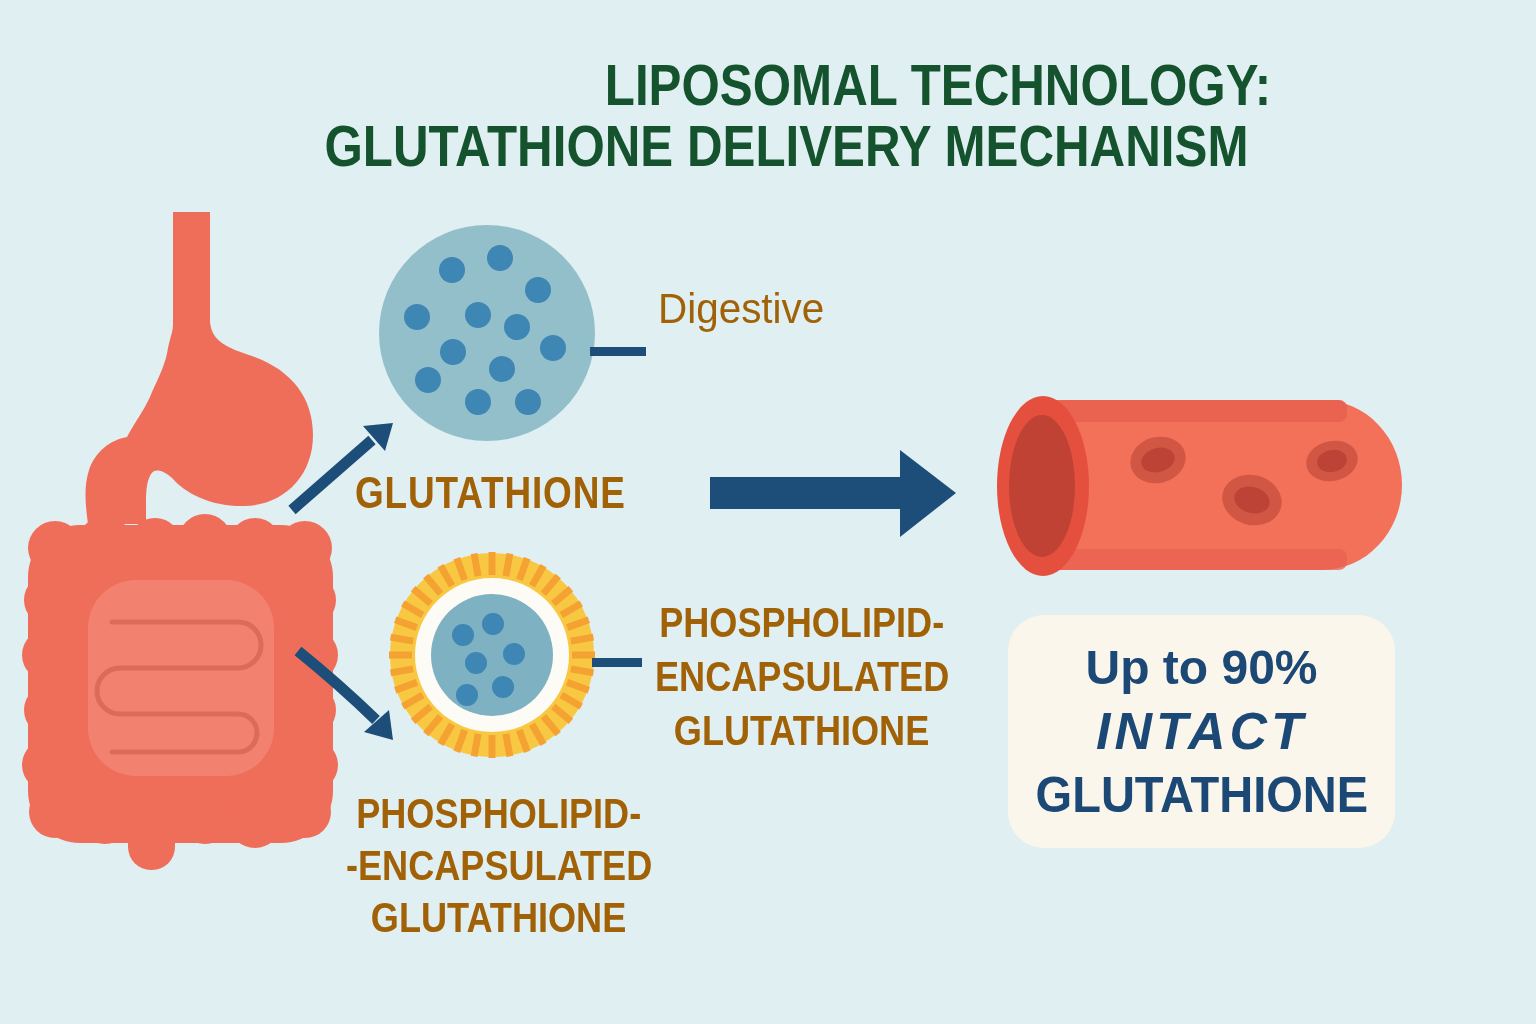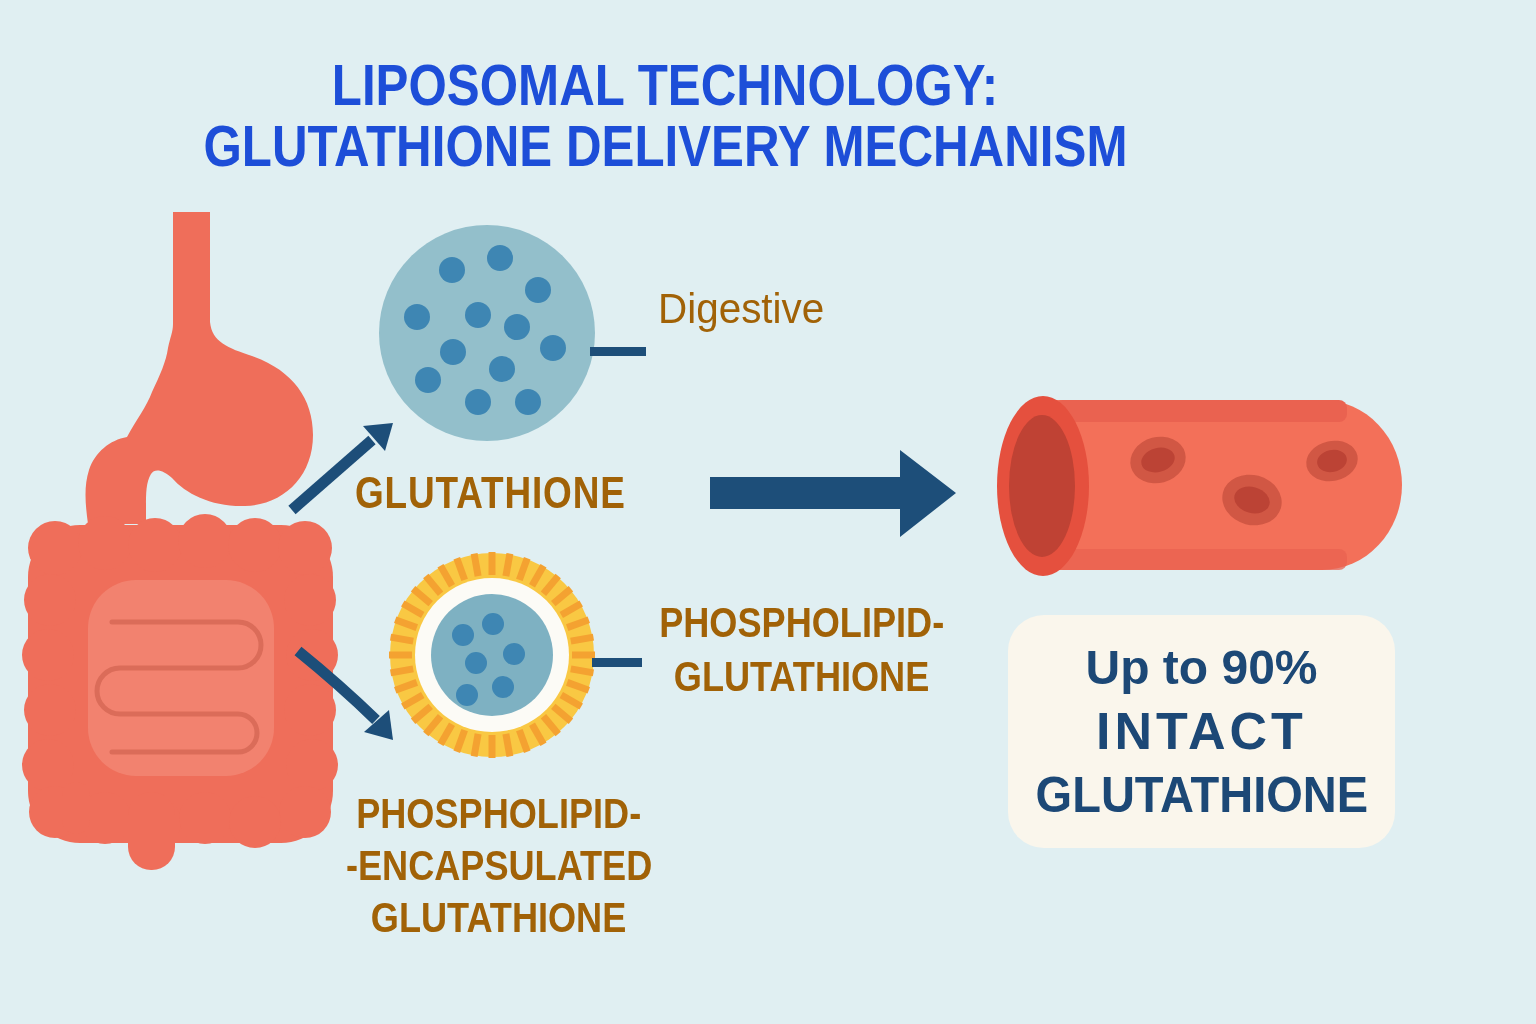--- a/index.html
+++ b/index.html
@@ -7,22 +7,22 @@
     position:relative;width:1536px;height:1024px;overflow:hidden;
     background:#E0EFF2;
     font-family:"Liberation Sans", sans-serif;
     color:#24476B;
   }
   .abs{position:absolute;}
   svg{display:block;}
 
   
   .title{
-    left:0;top:54px;width:1330px;text-align:center;
-    color:#1d4ed8;font-weight:bold;font-size:58px;line-height:1.06;
+    left:0;top:54px;width:1330px;text-align:right;
+    color:#14532d;font-weight:bold;font-size:58px;line-height:1.06;
   }
   .title .squeeze{display:inline-block;transform:scaleX(0.85);transform-origin:center;white-space:nowrap;}
 
   
   .lbl{color:#a16207;}
   .digestive{
     left:658px;top:281px;font-size:43px;font-weight:500;line-height:1.27;
   }
   .digestive .squeeze{display:inline-block;transform:scaleX(0.94);transform-origin:left;white-space:nowrap;}
   .glut-mid{
@@ -41,21 +41,21 @@
   }
   .encap-bottom .squeeze{display:inline-block;transform:scaleX(0.86);transform-origin:center;white-space:nowrap;}
 
   
   .result-box{
     left:1008px;top:615px;width:387px;height:233px;border-radius:36px;
     background:#FAF6EC;color:#1C4876;
     display:flex;flex-direction:column;align-items:center;justify-content:center;
   }
   .result-box .l1{font-size:48px;font-weight:600;line-height:1.3;}
-  .result-box .l2{font-size:52px;font-weight:bold;letter-spacing:4px;line-height:1.25;}
+  .result-box .l2{font-size:52px;font-weight:bold;letter-spacing:4px;line-height:1.25;font-style:italic;}
   .result-box .l3{font-size:50px;font-weight:bold;letter-spacing:0px;line-height:1.25;display:inline-block;transform:scaleX(0.94);}
 
   
   .art{left:0;top:0;}
   .spokes line{stroke:#F4A231;stroke-width:7;stroke-linecap:butt;}
 </style>
 </head>
 <body>
 
 <div class="canvas">
@@ -228,20 +228,21 @@
   <div class="abs lbl digestive">
     <div><span class="squeeze">Digestive</span></div>
   </div>
 
   <div class="abs lbl glut-mid">
     <span class="squeeze">GLUTATHIONE</span>
   </div>
 
   <div class="abs lbl encap-right">
     <div><span class="squeeze">PHOSPHOLIPID-</span></div>
+    <div><span class="squeeze">ENCAPSULATED</span></div>
     <div><span class="squeeze">GLUTATHIONE</span></div>
   </div>
 
   <div class="abs lbl encap-bottom">
     <div><span class="squeeze">PHOSPHOLIPID-</span></div>
     <div><span class="squeeze">-ENCAPSULATED</span></div>
     <div><span class="squeeze">GLUTATHIONE</span></div>
   </div>
 
   <div class="abs result-box">

